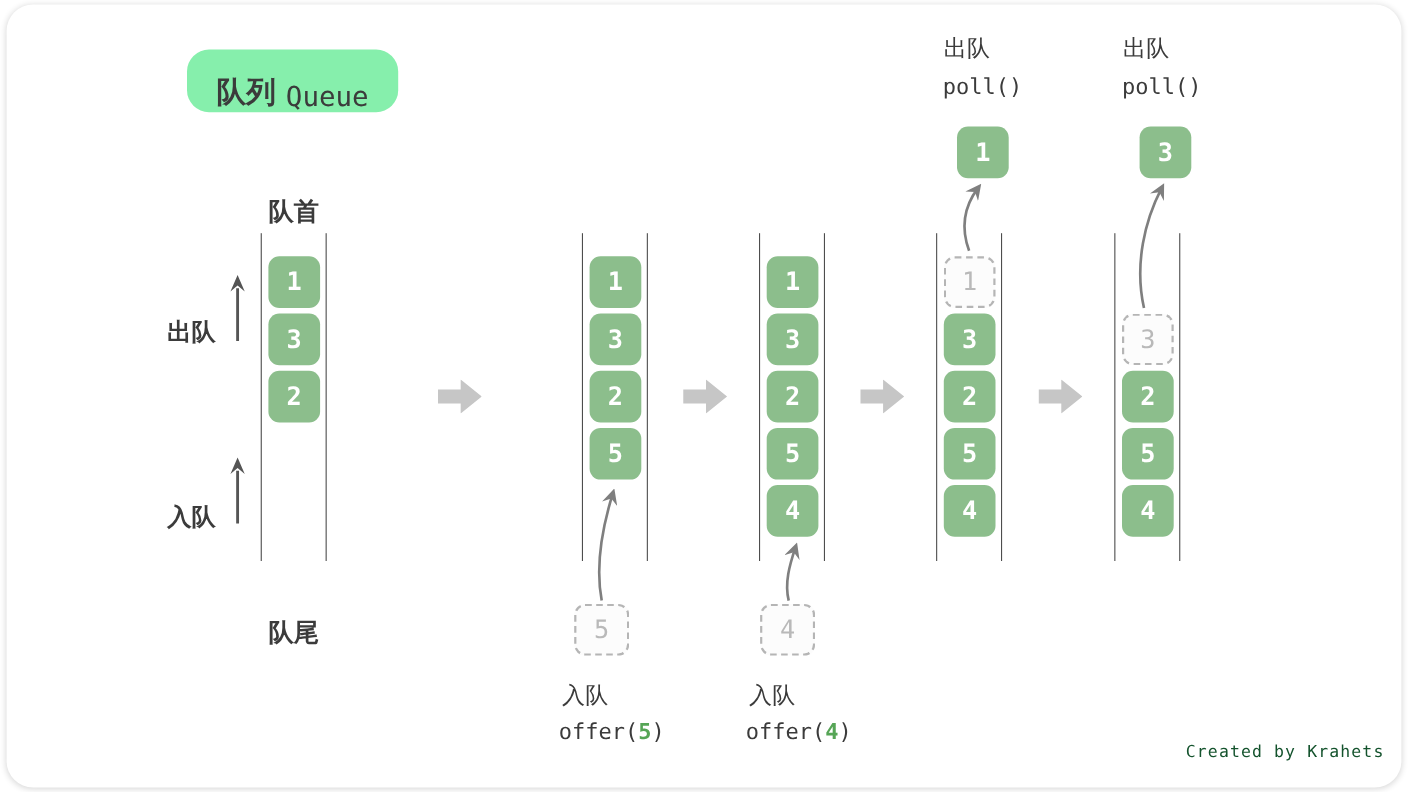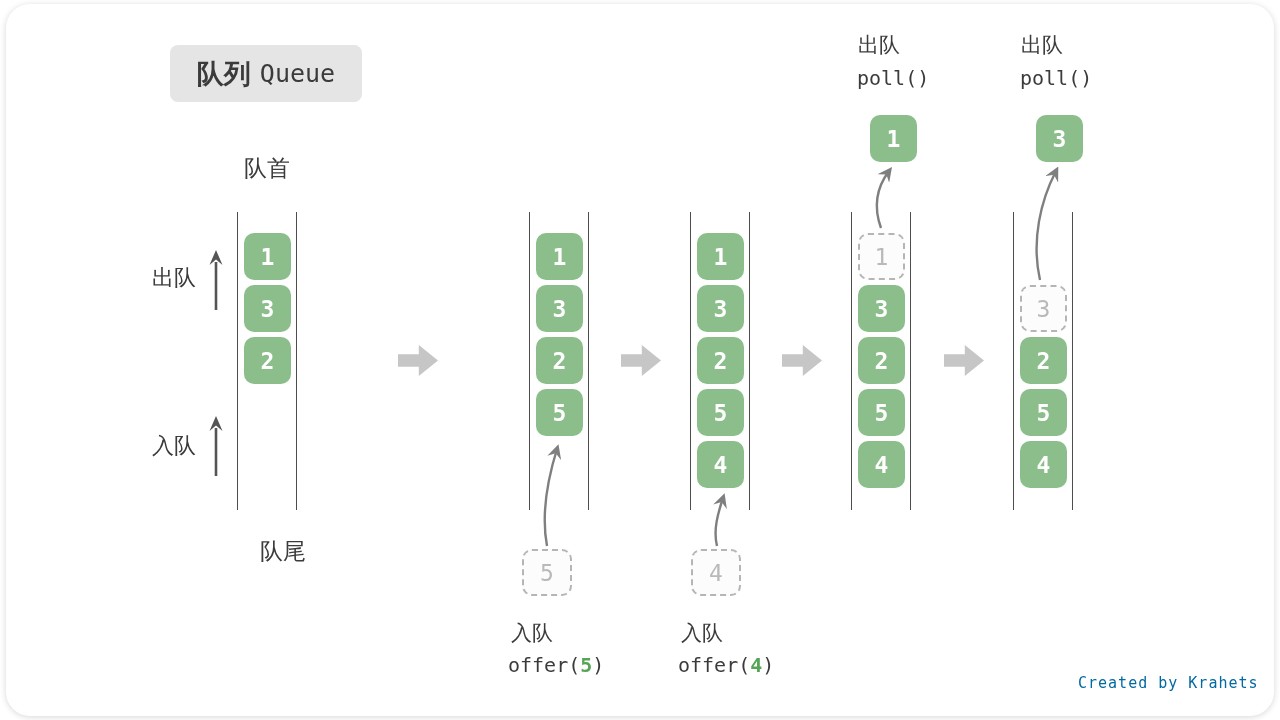--- a/index.html
+++ b/index.html
@@ -1,55 +1,55 @@
 <!DOCTYPE html>
 <html><head>
 <meta charset="utf-8">
 <style>
   html,body{margin:0;padding:0;background:#ffffff;}
   .stage{position:relative;width:1280px;height:720px;overflow:hidden;
          font-family:"Liberation Sans",sans-serif;color:#3b3b3b;}
   .card{position:absolute;left:6px;top:4px;right:6px;bottom:4px;background:#fff;
         border-radius:24px;box-shadow:0 1px 6px rgba(0,0,0,0.16);}
   .abs{position:absolute;}
-  .cjk{font-weight:400;font-size:23px;line-height:1.2;}
+  .cjk{font-weight:700;font-size:23px;line-height:1.2;margin-top:24px;}
   .cjk-reg{font-weight:400;font-size:21px;line-height:1.2;}
   .mono{font-family:"DejaVu Sans Mono",monospace;font-size:20px;line-height:1.2;}
-  .title-box{left:170px;top:45px;width:192px;height:57px;background:#e5e5e5;border-radius:8px;
-             display:flex;align-items:center;justify-content:center;gap:9px;}
+  .title-box{left:170px;top:45px;width:192px;height:57px;background:#86efac;border-radius:20px;
+             display:flex;align-items:flex-end;justify-content:center;gap:9px;}
   .title-zh{font-weight:700;font-size:27px;}
   .title-en{font-family:"DejaVu Sans Mono",monospace;font-size:25px;}
   .channel{top:212px;width:58px;height:298px;border-left:1.5px solid #4d4d4d;border-right:1.5px solid #4d4d4d;}
   .qbox{width:47px;height:47px;border-radius:10px;background:#8cbe8c;color:#ffffff;
         display:flex;align-items:center;justify-content:center;
         font-family:"DejaVu Sans Mono",monospace;font-size:23px;font-weight:700;}
   .qbox.dashed{background:#fcfcfc;border:2px dashed #b5b5b5;color:#b9b9b9;
                width:47px;height:47px;box-sizing:border-box;font-weight:400;}
   .inbox{width:50px;height:47px;border-radius:10px;background:#fcfcfc;border:2px dashed #b5b5b5;
          color:#b9b9b9;box-sizing:border-box;display:flex;align-items:center;justify-content:center;
          font-family:"DejaVu Sans Mono",monospace;font-size:23px;}
   .block-arrow{width:40px;height:35px;background:#c6c6c6;
         clip-path:polygon(0 32%,52% 32%,52% 6%,100% 50%,52% 94%,52% 68%,0 68%);}
   .code-arg{color:#56a556;font-weight:700;}
-  .watermark{font-family:"DejaVu Sans Mono",monospace;font-size:15px;color:#0369a1;letter-spacing:1px;}
+  .watermark{font-family:"DejaVu Sans Mono",monospace;font-size:15px;color:#14532d;letter-spacing:1px;}
   svg.overlay{position:absolute;left:0;top:0;pointer-events:none;}
 </style>
 </head>
 <body>
 
 <div class="stage">
   <div class="card"></div>
 
   <div class="abs title-box">
     <span class="title-zh">队列</span>
     <span class="title-en">Queue</span>
   </div>
 
   <div class="abs cjk" style="left:244px;top:155px;">队首</div>
-  <div class="abs cjk" style="left:260px;top:538px;">队尾</div>
+  <div class="abs cjk" style="left:244px;top:538px;">队尾</div>
 
   <div class="abs cjk" style="left:152px;top:265px;font-size:22px;">出队</div>
   <svg class="abs" style="left:207px;top:248px;" width="18" height="64">
     <path d="M9 62 V14" stroke="#555555" stroke-width="2.6" fill="none"></path>
     <path d="M9 2 L2.5 17 L9 11.5 L15.5 17 Z" fill="#555555"></path>
   </svg>
   <div class="abs cjk" style="left:152px;top:433px;font-size:22px;">入队</div>
   <svg class="abs" style="left:207px;top:414px;" width="18" height="64">
     <path d="M9 62 V14" stroke="#555555" stroke-width="2.6" fill="none"></path>
     <path d="M9 2 L2.5 17 L9 11.5 L15.5 17 Z" fill="#555555"></path>

